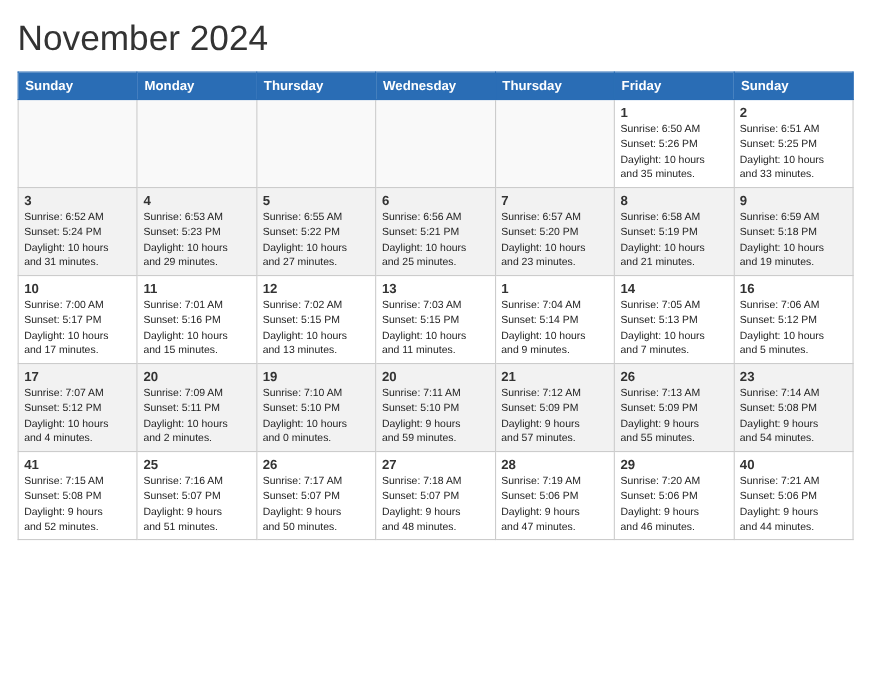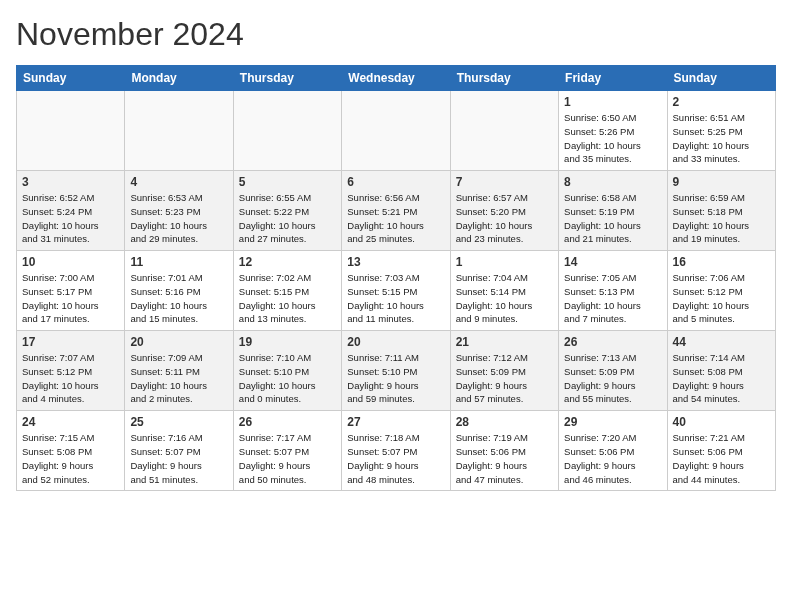--- a/index.html
+++ b/index.html
@@ -212,27 +212,27 @@
         </td>
         <td>
           <span class="day-num">21</span>
           <div class="day-info">Sunrise: 7:12 AM<br>Sunset: 5:09 PM<br>Daylight: 9 hours<br>and 57 minutes.</div>
         </td>
         <td>
           <span class="day-num">26</span>
           <div class="day-info">Sunrise: 7:13 AM<br>Sunset: 5:09 PM<br>Daylight: 9 hours<br>and 55 minutes.</div>
         </td>
         <td>
-          <span class="day-num">44</span>
+          <span class="day-num">23</span>
           <div class="day-info">Sunrise: 7:14 AM<br>Sunset: 5:08 PM<br>Daylight: 9 hours<br>and 54 minutes.</div>
         </td>
       </tr>
       <tr>
         <td>
-          <span class="day-num">24</span>
+          <span class="day-num">41</span>
           <div class="day-info">Sunrise: 7:15 AM<br>Sunset: 5:08 PM<br>Daylight: 9 hours<br>and 52 minutes.</div>
         </td>
         <td>
           <span class="day-num">25</span>
           <div class="day-info">Sunrise: 7:16 AM<br>Sunset: 5:07 PM<br>Daylight: 9 hours<br>and 51 minutes.</div>
         </td>
         <td>
           <span class="day-num">26</span>
           <div class="day-info">Sunrise: 7:17 AM<br>Sunset: 5:07 PM<br>Daylight: 9 hours<br>and 50 minutes.</div>
         </td>

